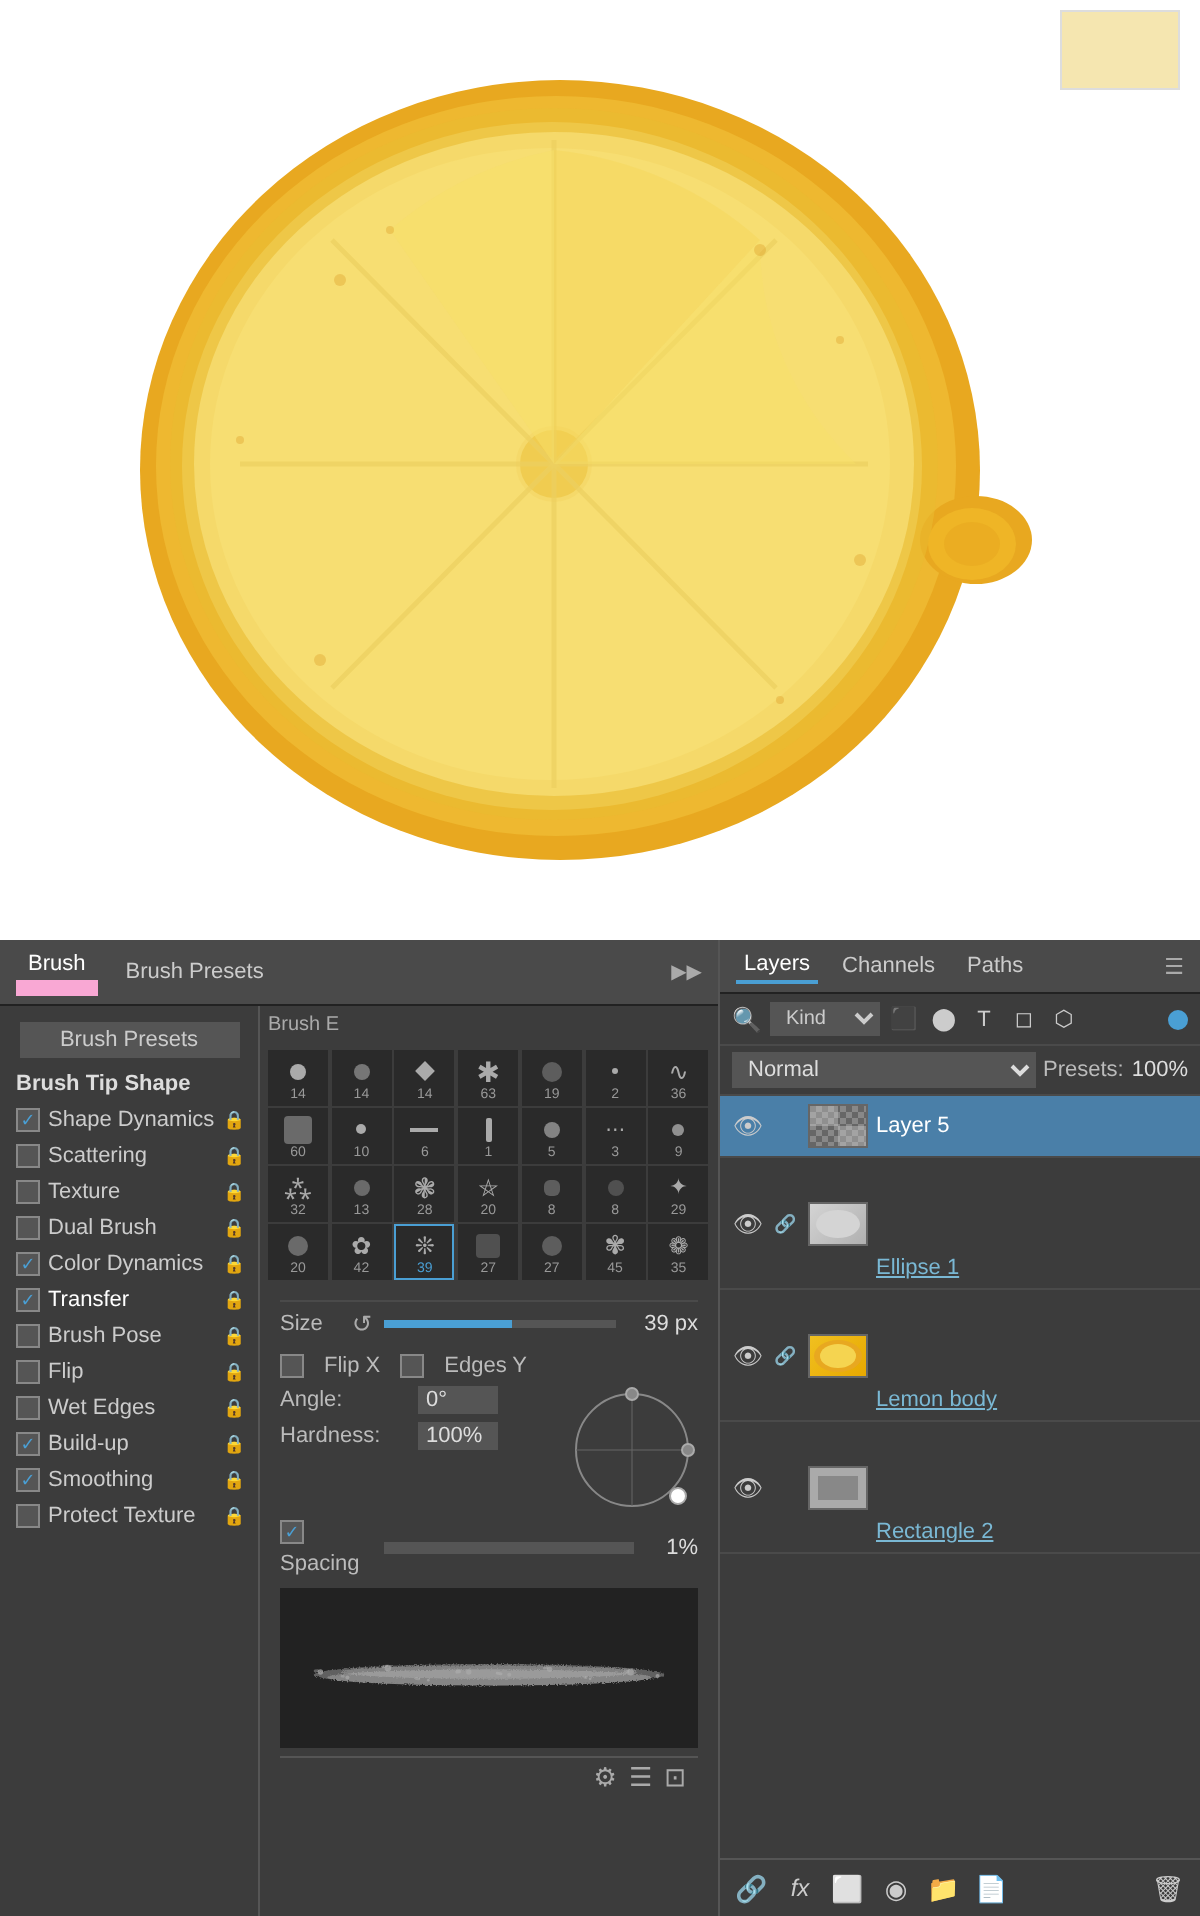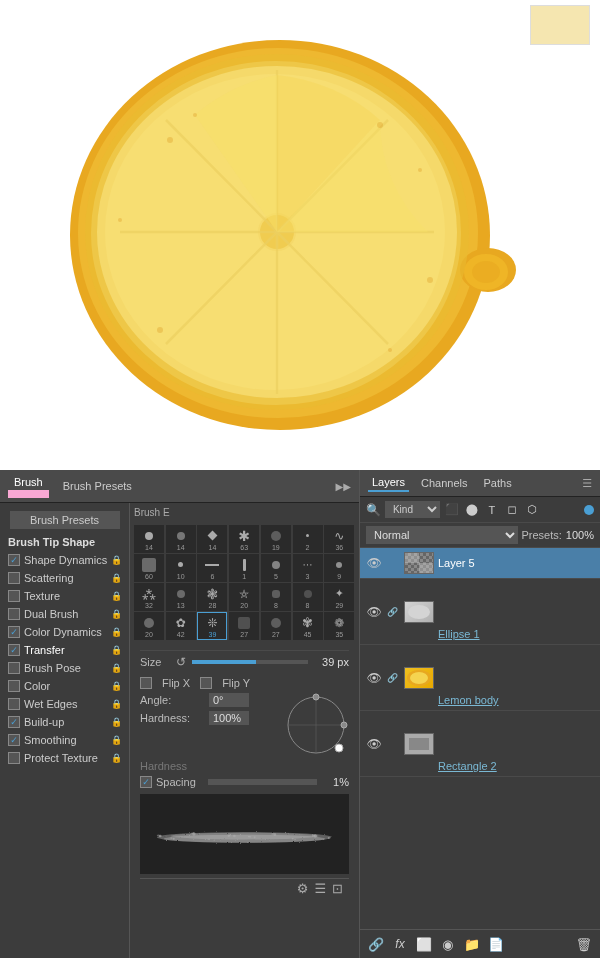--- a/index.html
+++ b/index.html
@@ -521,20 +521,21 @@
     
     .hardness-label {
       color: #777;
       font-size: 11px;
     }
 
     
     .spacing-check {
       display: flex;
       gap: 4px;
+      flex-direction: column;
     }
 
     .range-slider {
       flex: 1;
       height: 8px;
       background: linear-gradient(to right, #4a9fd4 0%, #4a9fd4 1%, #555 1%);
       position: relative;
       cursor: pointer;
     }
 
@@ -685,21 +686,21 @@
           <div class="item-left">
             <div class="checkbox"></div>
             <span>Brush Pose</span>
           </div>
           <span class="lock-icon">🔒</span>
         </div>
 
         <div class="brush-sidebar-item">
           <div class="item-left">
             <div class="checkbox"></div>
-            <span>Color</span>
+            <span>Flip</span>
           </div>
           <span class="lock-icon">🔒</span>
         </div>
 
         <div class="brush-sidebar-item">
           <div class="item-left">
             <div class="checkbox"></div>
             <span>Wet Edges</span>
           </div>
           <span class="lock-icon">🔒</span>
@@ -920,21 +921,21 @@
             <div class="brush-slider" style="flex:1;">
               <div class="brush-slider-fill" style="width:55%;"></div>
             </div>
             <span style="color:#ddd;font-size:11px;min-width:35px;text-align:right;">39 px</span>
           </div>
 
           <div class="flip-row">
             <div class="checkbox"></div>
             <span style="color:#bbb;font-size:11px;">Flip X</span>
             <div class="checkbox"></div>
-            <span style="color:#bbb;font-size:11px;">Flip Y</span>
+            <span style="color:#bbb;font-size:11px;">Edges Y</span>
           </div>
 
           <div class="angle-roundness-area">
             <div class="angle-roundness-inputs">
               <div class="input-row">
                 <span class="input-label">Angle:</span>
                 <input class="input-value" type="text" style="color: rgb(221, 221, 221); background: rgb(85, 85, 85); border: none; padding: 1px 4px; width: 40px; font-size: 11px;" value="0°">
               </div>
               <div class="input-row">
                 <span class="input-label">Hardness:</span>
@@ -949,23 +950,20 @@
                 <line x1="32" y1="4" x2="32" y2="60" stroke="#666" stroke-width="0.5"></line>
                 <line x1="4" y1="32" x2="60" y2="32" stroke="#666" stroke-width="0.5"></line>
 
                 <circle cx="32" cy="4" r="3" fill="#888" stroke="#aaa" stroke-width="1"></circle>
                 <circle cx="60" cy="32" r="3" fill="#888" stroke="#aaa" stroke-width="1"></circle>
                 <circle cx="55" cy="55" r="4" fill="#fff" stroke="#aaa" stroke-width="1"></circle>
               </svg>
             </div>
           </div>
 
-          <div class="input-row">
-            <span class="hardness-label">Hardness</span>
-          </div>
 
           <div class="spacing-row">
             <div class="spacing-check">
               <div class="checkbox checked"></div>
               <span style="color:#bbb;font-size:11px;">Spacing</span>
             </div>
             <div class="range-slider" style="flex:1;height:6px;background:#555;margin:0 6px;cursor:pointer;"></div>
             <span style="color:#ddd;font-size:11px;min-width:20px;text-align:right;">1%</span>
           </div>
 

